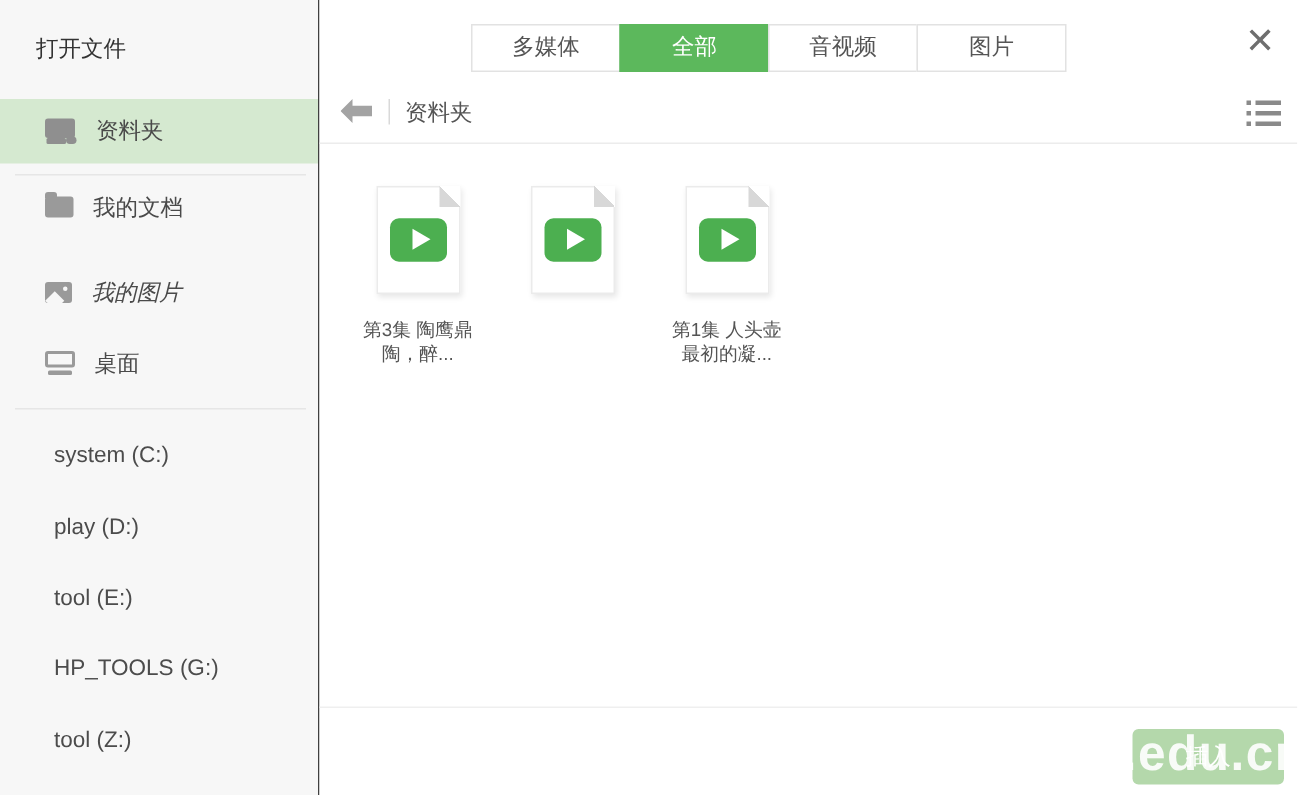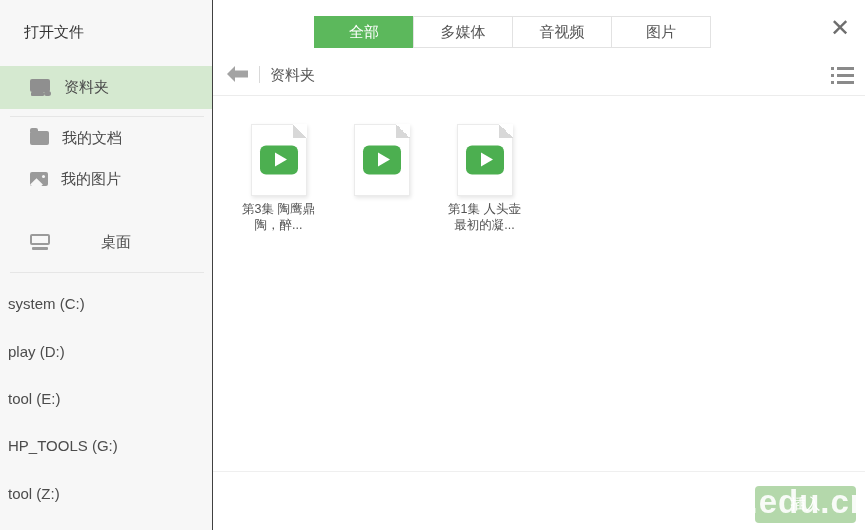--- a/index.html
+++ b/index.html
@@ -9,21 +9,21 @@
 
   
   .sidebar { position:absolute; left:0; top:0; width:213px; height:530px;
              background:#f7f7f7; border-right:1px solid #404040; }
   .sidebar-title { position:absolute; left:24px; top:23px; font-size:15px; color:#333; }
   .side-item { position:absolute; left:0; width:100%; height:30px;
                display:flex; align-items:center; padding-left:30px; cursor:default; }
   .side-item .lbl { font-size:15px; color:#4a4a4a; margin-left:13px; }
   .side-item.selected { top:66px; height:43px; background:#d5e9d0; }
   .side-divider { position:absolute; left:10px; right:8px; border-top:1px solid #e6e6e6; }
-  .drive-item { position:absolute; left:8px; height:28px; display:flex; align-items:center;
+  .drive-item { position:absolute; left:36px; height:28px; display:flex; align-items:center;
                 font-size:15px; color:#4c4c4c; }
 
   .ico { display:inline-block; position:relative; flex:0 0 auto; }
   
   .ico-computer { width:21px; height:17px; }
   .ico-computer .scr { position:absolute; left:0; top:0; width:20px; height:13px; background:#8f8f8f; border-radius:2px; }
   .ico-computer .base { position:absolute; left:1px; bottom:0; width:13px; height:4px; background:#8f8f8f; border-radius:1px; }
   .ico-computer .blob { position:absolute; right:0; bottom:0; width:7px; height:5px; background:#8f8f8f; border-radius:3px; }
   
   .ico-folder { width:19px; height:14px; background:#9a9a9a; border-radius:2px; }
@@ -63,21 +63,21 @@
   .files { position:absolute; left:14px; top:124px; display:flex; }
   .file-item { width:103px; display:flex; flex-direction:column; align-items:center; cursor:pointer; }
   .file-icon { position:relative; width:56px; height:72px; background:#fff;
                border:1px solid #ebebeb; box-shadow:1px 2px 4px rgba(0,0,0,0.10); }
   .file-fold { position:absolute; top:-1px; right:-1px; width:14px; height:14px;
                background:linear-gradient(to top right, #d8d8d8 50%, #ffffff 50%); }
   .play-badge { position:absolute; left:50%; top:50%; transform:translate(-50%,-50%);
                 width:38px; height:29px; background:#4caf50; border-radius:6px; }
   .play-tri { position:absolute; left:15px; top:7px; width:0; height:0;
               border-left:12px solid #fff; border-top:7.5px solid transparent; border-bottom:7.5px solid transparent; }
-  .file-label { margin-top:5px; font-size:12.5px; line-height:16px; color:#545454; text-align:center; }
+  .file-label { margin-top:16px; font-size:12.5px; line-height:16px; color:#545454; text-align:center; }
   .file-label span { display:block; }
 
   .footer-divider { position:absolute; left:0; right:0; top:471px; border-top:1px solid #efefef; }
 
   .insert-btn { position:absolute; left:542px; top:486px; width:101px; height:37px;
                 background:#b4d8ab; color:#fff; font-size:15px; border:none; border-radius:4px;
                 display:flex; align-items:center; justify-content:center; cursor:pointer; }
 
   .watermark { position:absolute; right:-6px; top:483px; font-size:33px; font-weight:bold;
                color:rgba(255,255,255,0.9); letter-spacing:1px; pointer-events:none; z-index:5;
@@ -98,45 +98,45 @@
           <span class="blob"></span>
         </span>
       <span class="lbl">资料夹</span>
     </div>
     <div class="side-divider" style="top:116px;"></div>
 
     <div class="side-item" style="top:123px;">
       <span class="ico ico-folder"></span>
       <span class="lbl">我的文档</span>
     </div>
-    <div class="side-item" style="top:164px;">
+    <div class="side-item" style="top:180px;font-style:italic;">
       <span class="ico ico-image"></span>
       <span class="lbl">我的图片</span>
     </div>
-    <div class="side-item" style="top:227px;gap:38px;">
+    <div class="side-item" style="top:227px;">
       <span class="ico ico-desktop">
           <span class="scr"></span>
           <span class="base"></span>
         </span>
       <span class="lbl">桌面</span>
     </div>
     <div class="side-divider" style="top:272px;"></div>
 
     <div class="drive-item" style="top:289px;">system (C:)</div>
     <div class="drive-item" style="top:337px;">play (D:)</div>
     <div class="drive-item" style="top:384px;">tool (E:)</div>
     <div class="drive-item" style="top:431px;">HP_TOOLS (G:)</div>
     <div class="drive-item" style="top:479px;">tool (Z:)</div>
   </aside>
 
   <div class="main">
 
     <div class="tabbar">
+      <div class="tab">多媒体</div>
       <div class="tab active">全部</div>
-      <div class="tab">多媒体</div>
       <div class="tab">音视频</div>
       <div class="tab">图片</div>
     </div>
 
     <div class="close-btn">✕</div>
 
     <div class="toolbar-back">
       <svg width="22" height="16" viewBox="0 0 22 16">
         <path d="M8 0 L8 4.5 L21 4.5 L21 11.5 L8 11.5 L8 16 L0 8 Z" fill="#a3a3a3"></path>
       </svg>

